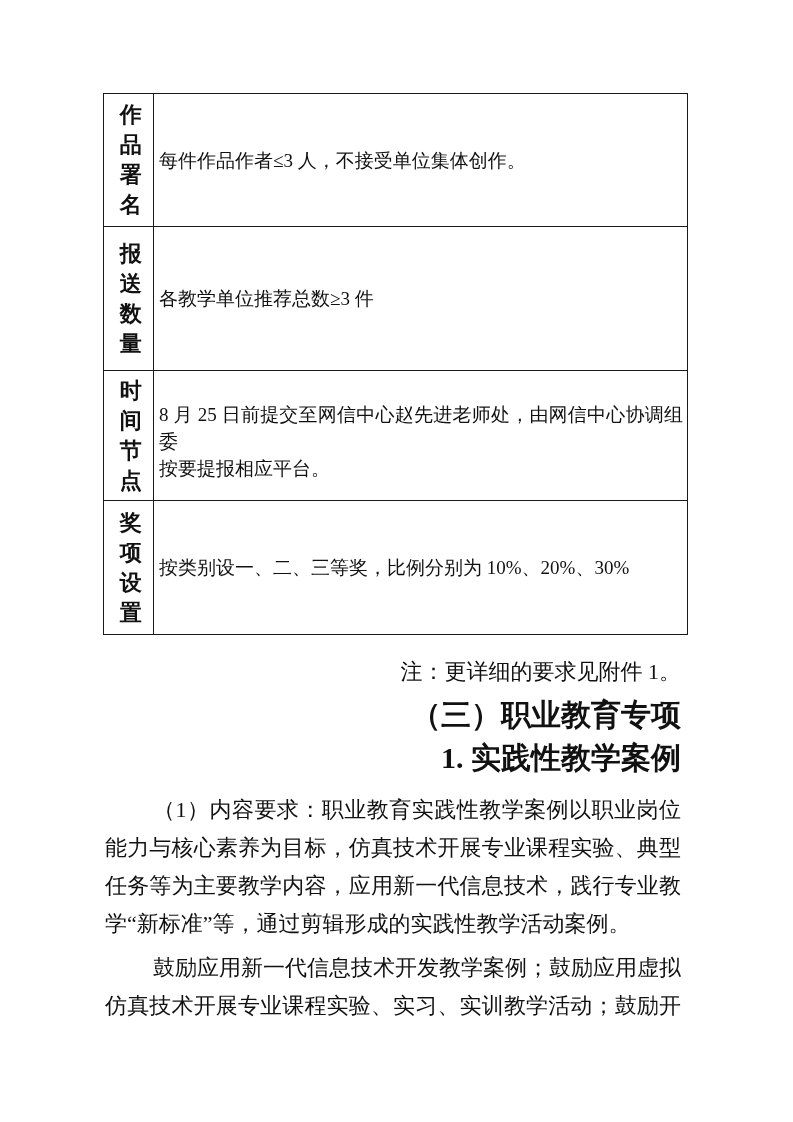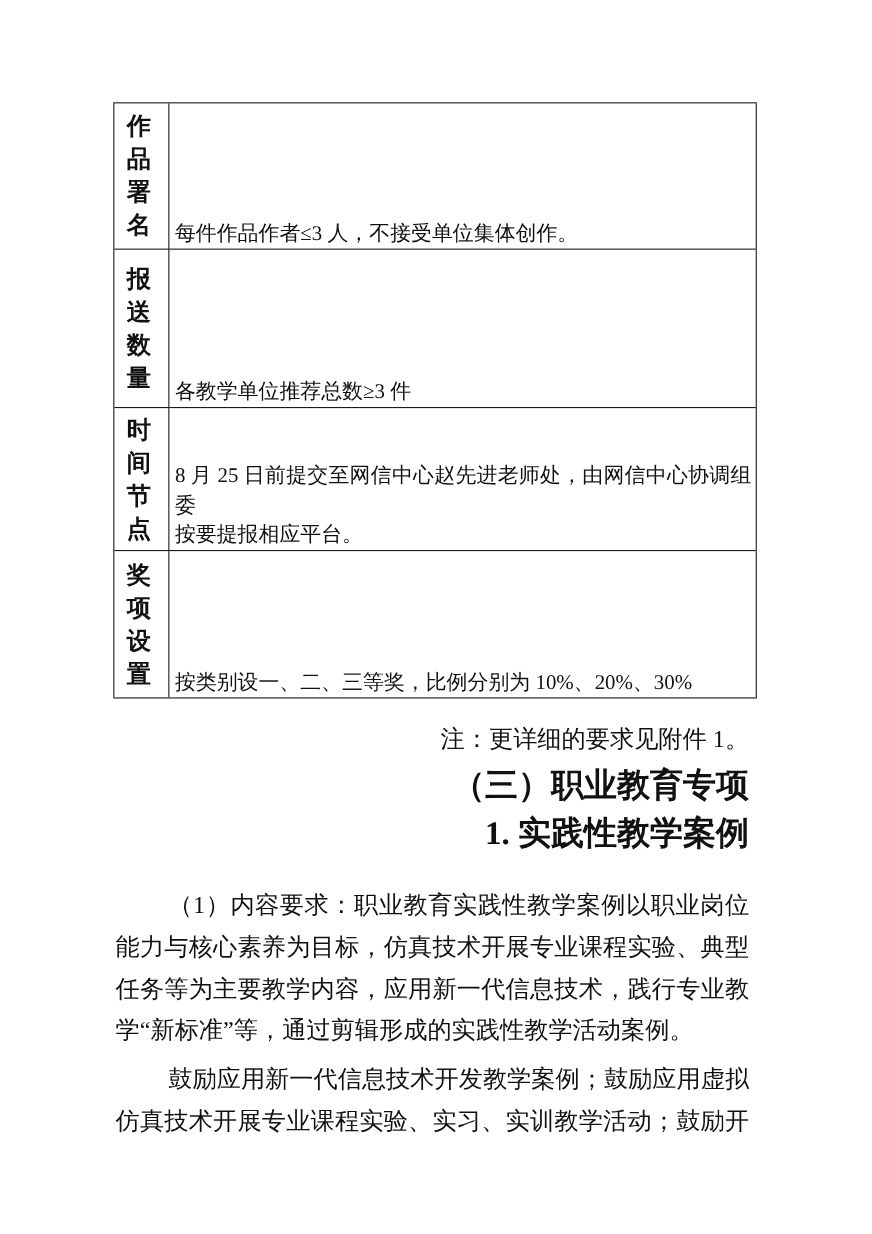--- a/index.html
+++ b/index.html
@@ -27,40 +27,40 @@
   .lbl{
     border-right:1.5px solid #1a1a1a;
     border-bottom:1.5px solid #1a1a1a;
     display:flex;align-items:center;justify-content:center;
     font-weight:700;font-size:22px;
   }
   .vlabel{
     width:1.2em;
     word-break:break-all;
     line-height:30px;
-    text-align:left;
+    text-align:right;
   }
   .cnt{
     border-bottom:1.5px solid #1a1a1a;
-    display:flex;flex-direction:column;justify-content:flex-end;
+    display:flex;flex-direction:column;justify-content:center;
     padding:0 4px 0 5px;
     font-size:19px;line-height:27px;
   }
   .row-last{border-bottom:none;}
   .tl-just{text-align:justify;text-align-last:justify;margin-top:12px;}
 
   
   .body-text{
     position:absolute;left:105px;top:653px;
     width:576px;
     font-size:22px;line-height:38px;
   }
   .indent2{padding-left:48px;text-align:right;}
   .heading{font-weight:700;font-size:30px;margin-top:5px;}
-  .para1{margin-top:27px;}
+  .para1{margin-top:14px;}
   .para2{margin-top:6px;}
   .pj{text-align:justify;text-align-last:justify;}
 </style>
 </head>
 <body>
 
 <div class="page">
 
   <div class="info-table">
 

